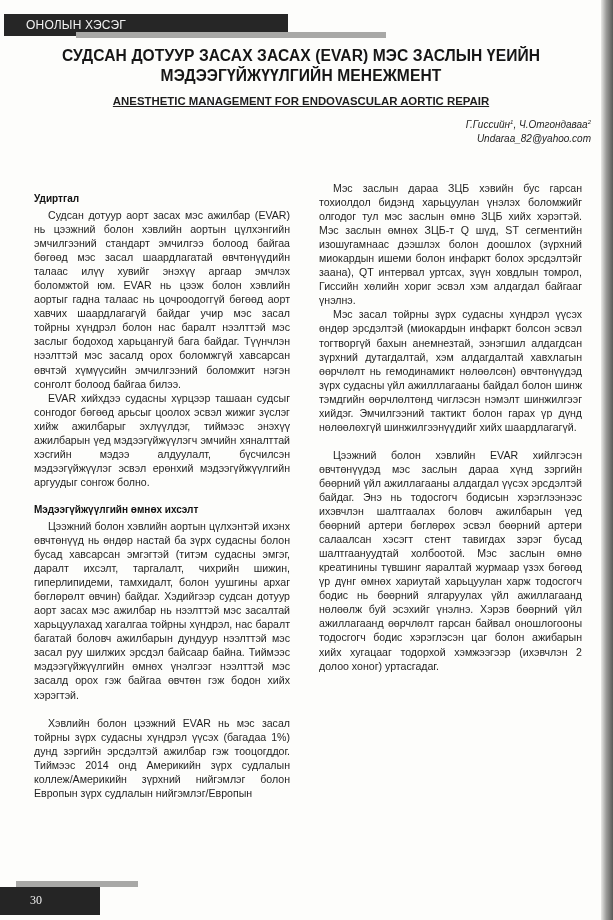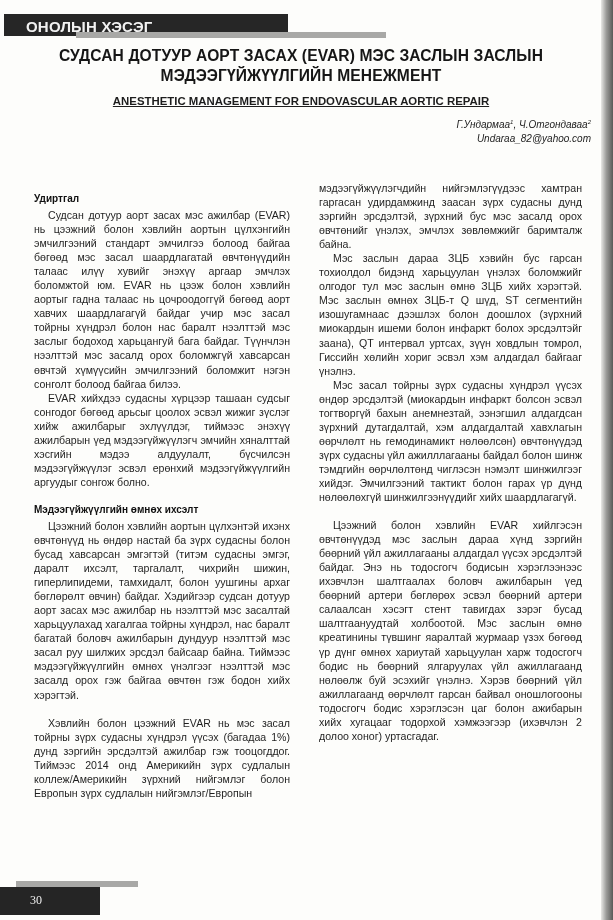--- a/index.html
+++ b/index.html
@@ -1,20 +1,20 @@
 <!DOCTYPE html>
 <html><head>
 <meta charset="utf-8">
 <style>
   html,body{margin:0;padding:0;}
   body{width:613px;height:920px;background:#fdfdfb;position:relative;overflow:hidden;font-family:"Liberation Sans",sans-serif;color:#1c1c1c;}
   .page-edge{position:absolute;right:0;top:0;width:12px;height:920px;background:linear-gradient(to right,#e8e8e6 0%,#9a9a98 45%,#5a5a58 100%);}
   .header-bar{position:absolute;left:4px;top:14px;width:284px;height:22px;background:#262626;}
   .header-bar-grey{position:absolute;left:76px;top:32px;width:310px;height:6px;background:#a8a8a6;}
-  .section-label{position:absolute;left:26px;top:18px;font-size:15px;font-weight:bold;color:#f2f2f2;letter-spacing:0.2px;}
+  .section-label{position:absolute;left:26px;top:18px;font-size:12px;font-weight:normal;color:#f2f2f2;letter-spacing:0.2px;}
   .title{position:absolute;left:40px;width:522px;top:46px;text-align:center;font-size:15.6px;font-weight:bold;line-height:20px;color:#161616;letter-spacing:0.1px;}
   .subtitle{position:absolute;left:40px;width:522px;top:95px;text-align:center;font-size:11.4px;font-weight:bold;color:#1d1d1d;text-decoration:underline;}
   .authors{position:absolute;right:22px;top:116px;width:320px;text-align:right;font-size:10px;font-style:italic;line-height:13.5px;color:#222;}
   .authors sup{font-size:6px;}
   .col{position:absolute;top:192px;font-size:10.6px;line-height:14.05px;text-align:justify;color:#1f1f1f;}
   .col.left{left:34px;width:256px;}
   .col.right{left:319px;width:263px;top:181px;}
   .col p{margin:0;text-indent:14px;}
   .col p.cont{text-indent:0;}
   .col h3{margin:0 0 2px 0;font-size:10px;font-weight:bold;line-height:14px;color:#111;}
@@ -25,43 +25,42 @@
 </style>
 </head>
 <body>
 
 <div class="page-edge"></div>
 
 <div class="header-bar"></div>
 <div class="header-bar-grey"></div>
 <div class="section-label">ОНОЛЫН ХЭСЭГ</div>
 
-<h1 class="title" style="margin:0;">СУДСАН ДОТУУР АОРТ ЗАСАХ (EVAR) МЭС ЗАСЛЫН ЗАСЛЫН МЭДЭЭГҮЙЖҮҮЛГИЙН МЕНЕЖМЕНТ</h1>
+<h1 class="title" style="margin:0;">СУДСАН ДОТУУР ЗАСАХ ЗАСАХ (EVAR) МЭС ЗАСЛЫН ҮЕИЙН МЭДЭЭГҮЙЖҮҮЛГИЙН МЕНЕЖМЕНТ</h1>
 <h2 class="subtitle" style="margin:0;">ANESTHETIC MANAGEMENT FOR ENDOVASCULAR AORTIC REPAIR</h2>
 
 <div class="authors">
   <div>
-    <span>Г.Ундармаа</span><sup>1</sup><span>, </span><span>Ч.Отгондаваа</span><sup>2</sup>
+    <span>Г.Гиссийн</span><sup>1</sup><span>, </span><span>Ч.Отгондаваа</span><sup>2</sup>
   </div>
   <div>Undaraa_82@yahoo.com</div>
 </div>
 
 <div class="col left">
   <h3>Удиртгал</h3>
   <p>Судсан дотуур аорт засах мэс ажилбар (EVAR) нь цээжний болон хэвлийн аортын цүлхэнгийн эмчилгээний стандарт эмчилгээ болоод байгаа бөгөөд мэс засал шаардлагатай өвчтөнүүдийн талаас илүү хувийг энэхүү аргаар эмчлэх боломжтой юм. EVAR нь цээж болон хэвлийн аортыг гадна талаас нь цочроодоггүй бөгөөд аорт хавчих шаардлагагүй байдаг учир мэс засал тойрны хүндрэл болон нас баралт нээлттэй мэс заслыг бодоход харьцангуй бага байдаг. Түүнчлэн нээлттэй мэс засалд орох боломжгүй хавсарсан өвчтэй хүмүүсийн эмчилгээний боломжит нэгэн сонголт болоод байгаа билээ.</p>
   <p>EVAR хийхдээ судасны хүрцээр ташаан судсыг сонгодог бөгөөд арьсыг цоолох эсвэл жижиг зүслэг хийж ажилбарыг эхлүүлдэг, тиймээс энэхүү ажилбарын үед мэдээгүйжүүлэгч эмчийн хяналттай хэсгийн мэдээ алдуулалт, бүсчилсэн мэдээгүйжүүлэг эсвэл ерөнхий мэдээгүйжүүлгийн аргуудыг сонгож болно.</p>
   <div class="gap"></div>
   <h3>Мэдээгүйжүүлгийн өмнөх ихсэлт</h3>
   <p>Цээжний болон хэвлийн аортын цүлхэнтэй ихэнх өвчтөнүүд нь өндөр настай ба зүрх судасны болон бусад хавсарсан эмгэгтэй (титэм судасны эмгэг, даралт ихсэлт, таргалалт, чихрийн шижин, гиперлипидеми, тамхидалт, болон уушгины архаг бөглөрөлт өвчин) байдаг. Хэдийгээр судсан дотуур аорт засах мэс ажилбар нь нээлттэй мэс засалтай харьцуулахад хагалгаа тойрны хүндрэл, нас баралт багатай боловч ажилбарын дундуур нээлттэй мэс засал руу шилжих эрсдэл байсаар байна. Тиймээс мэдээгүйжүүлгийн өмнөх үнэлгээг нээлттэй мэс засалд орох гэж байгаа өвчтөн гэж бодон хийх хэрэгтэй.</p>
   <div class="gap"></div>
   <p>Хэвлийн болон цээжний EVAR нь мэс засал тойрны зүрх судасны хүндрэл үүсэх (багадаа 1%) дунд зэргийн эрсдэлтэй ажилбар гэж тооцогддог. Тиймээс 2014 онд Америкийн зүрх судлалын коллеж/Америкийн зүрхний нийгэмлэг болон Европын зүрх судлалын нийгэмлэг/Европын</p>
 </div>
 
 <div class="col right">
-  <p class="cont">мэдээгүйжүүлэгчдийн нийгэмлэгүүдээс хамтран гаргасан удирдамжинд заасан зүрх судасны дунд зэргийн эрсдэлтэй, зүрхний бус мэс засалд орох өвчтөнийг үнэлэх, эмчлэх зөвлөмжийг баримталж байна.</p>
   <p>Мэс заслын дараа ЗЦБ хэвийн бус гарсан тохиолдол бидэнд харьцуулан үнэлэх боломжийг олгодог тул мэс заслын өмнө ЗЦБ хийх хэрэгтэй. Мэс заслын өмнөх ЗЦБ-т Q шүд, ST сегментийн изошугамнаас дээшлэх болон доошлох (зүрхний миокардын ишеми болон инфаркт болох эрсдэлтэйг заана), QT интервал уртсах, зүүн ховдлын томрол, Гиссийн хөлийн хориг эсвэл хэм алдагдал байгааг үнэлнэ.</p>
   <p>Мэс засал тойрны зүрх судасны хүндрэл үүсэх өндөр эрсдэлтэй (миокардын инфаркт болсон эсвэл тогтворгүй бахын анемнезтай, ээнэгшил алдагдсан зүрхний дутагдалтай, хэм алдагдалтай хавхлагын өөрчлөлт нь гемодинамикт нөлөөлсөн) өвчтөнүүдэд зүрх судасны үйл ажилллагааны байдал болон шинж тэмдгийн өөрчлөлтөнд чиглэсэн нэмэлт шинжилгээг хийдэг. Эмчилгээний тактикт болон гарах үр дүнд нөлөөлөхгүй шинжилгээнүүдийг хийх шаардлагагүй.</p>
   <div class="gap"></div>
   <p>Цээжний болон хэвлийн EVAR хийлгэсэн өвчтөнүүдэд мэс заслын дараа хүнд зэргийн бөөрний үйл ажиллагааны алдагдал үүсэх эрсдэлтэй байдаг. Энэ нь тодосгогч бодисын хэрэглээнээс ихэвчлэн шалтгаалах боловч ажилбарын үед бөөрний артери бөглөрөх эсвэл бөөрний артери салаалсан хэсэгт стент тавигдах зэрэг бусад шалтгаануудтай холбоотой. Мэс заслын өмнө креатинины түвшинг яаралтай журмаар үзэх бөгөөд үр дүнг өмнөх хариутай харьцуулан харж тодосгогч бодис нь бөөрний ялгаруулах үйл ажиллагаанд нөлөөлж буй эсэхийг үнэлнэ. Хэрэв бөөрний үйл ажиллагаанд өөрчлөлт гарсан байвал оношлогооны тодосгогч бодис хэрэглэсэн цаг болон ажибарын хийх хугацааг тодорхой хэмжээгээр (ихэвчлэн 2 долоо хоног) уртасгадаг.</p>
 </div>
 
 <div class="footer-grey"></div>
 <div class="footer-bar"></div>
 <div class="page-number">30</div>
 

